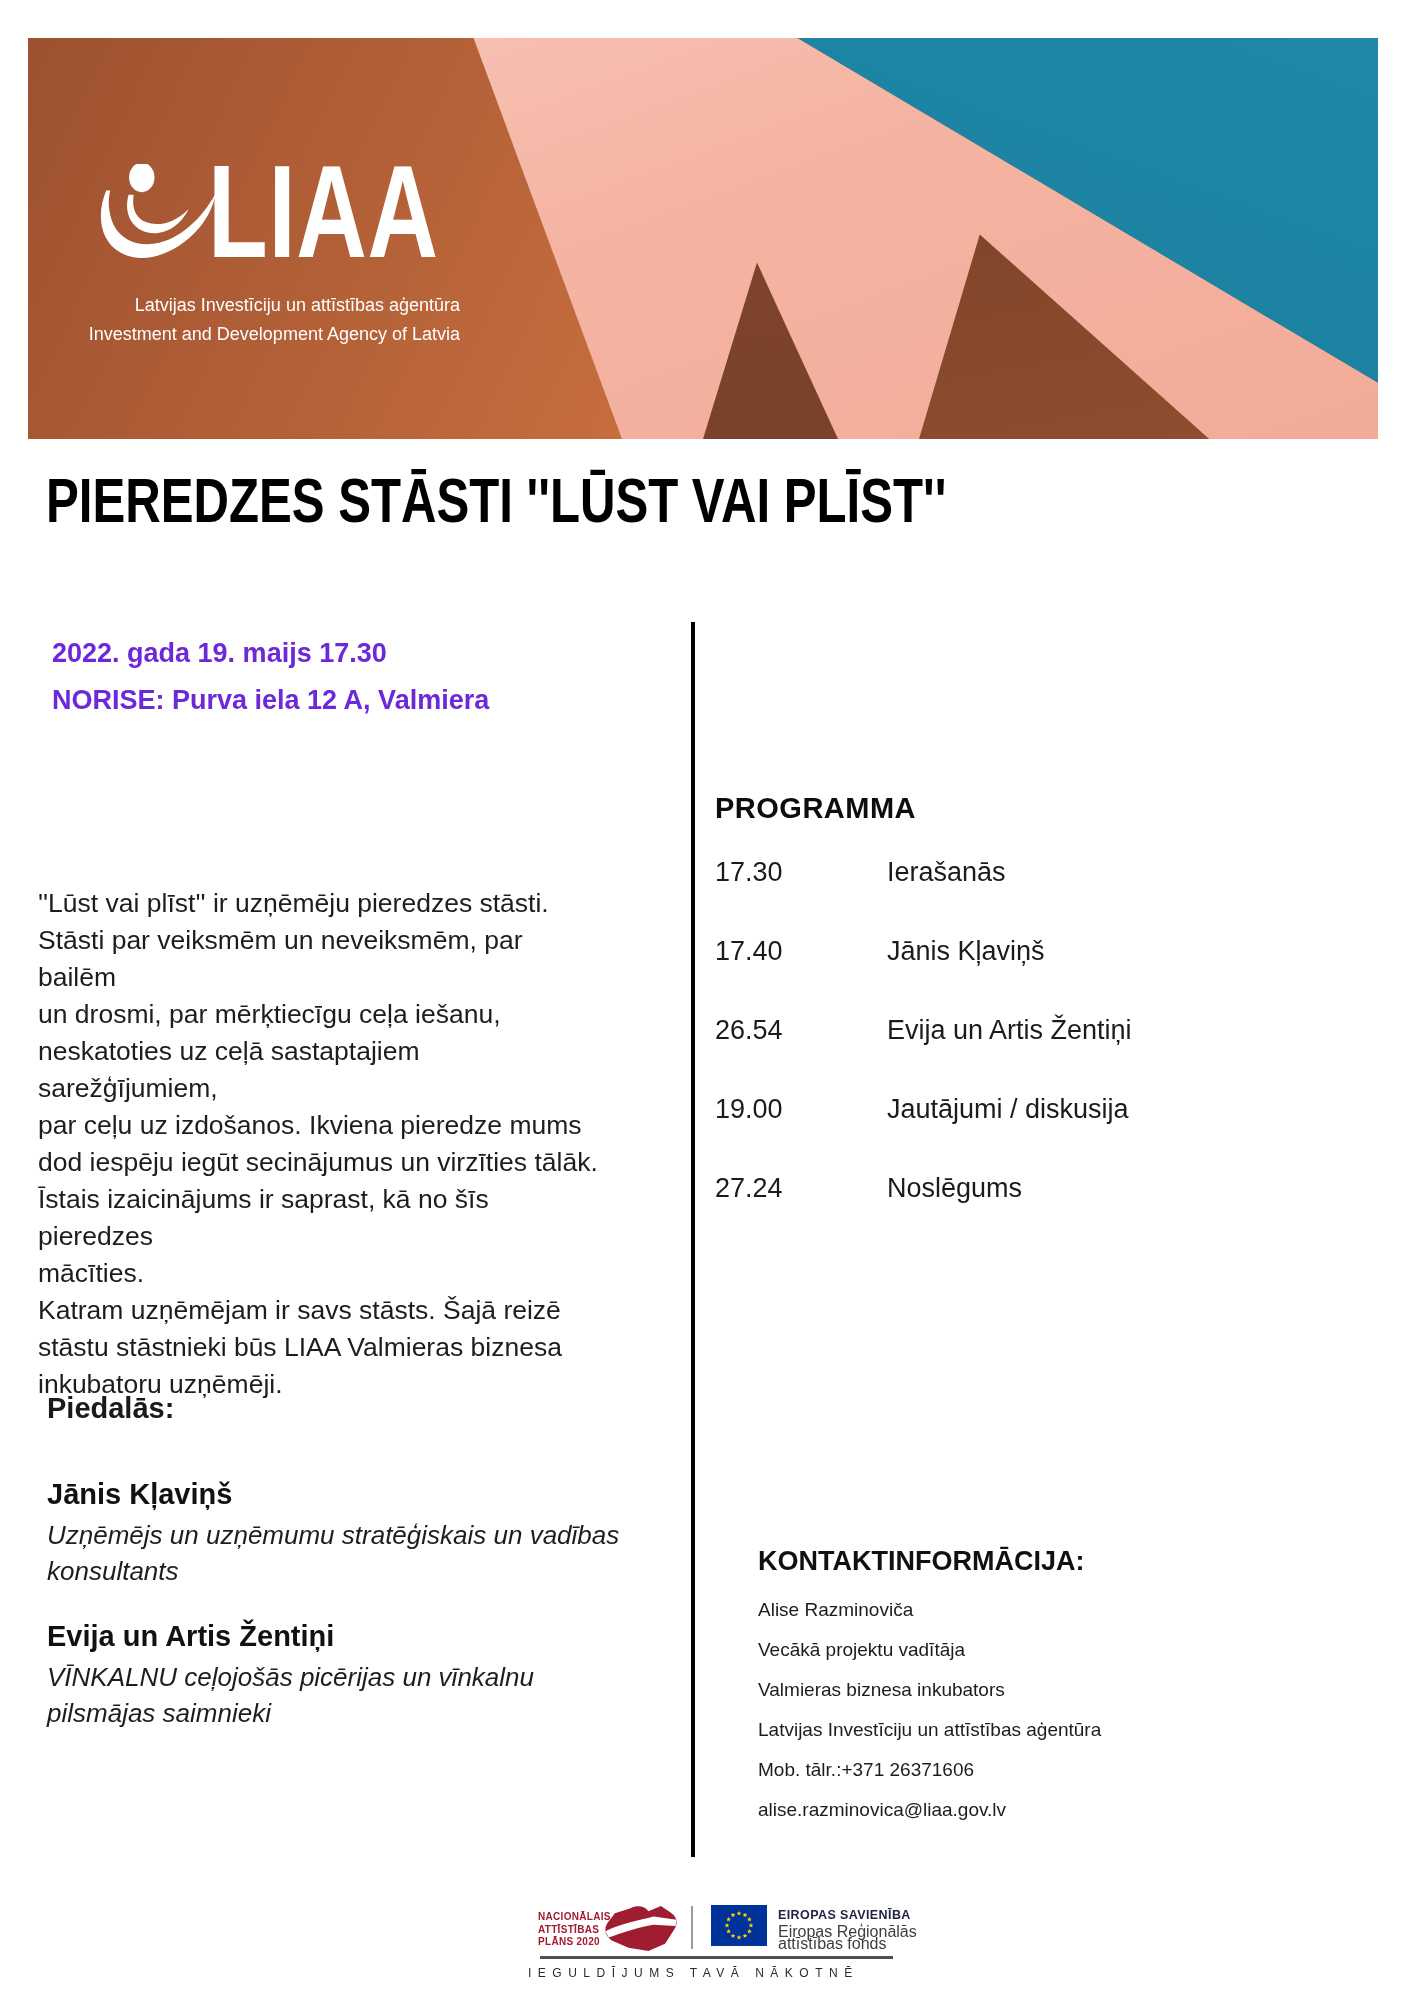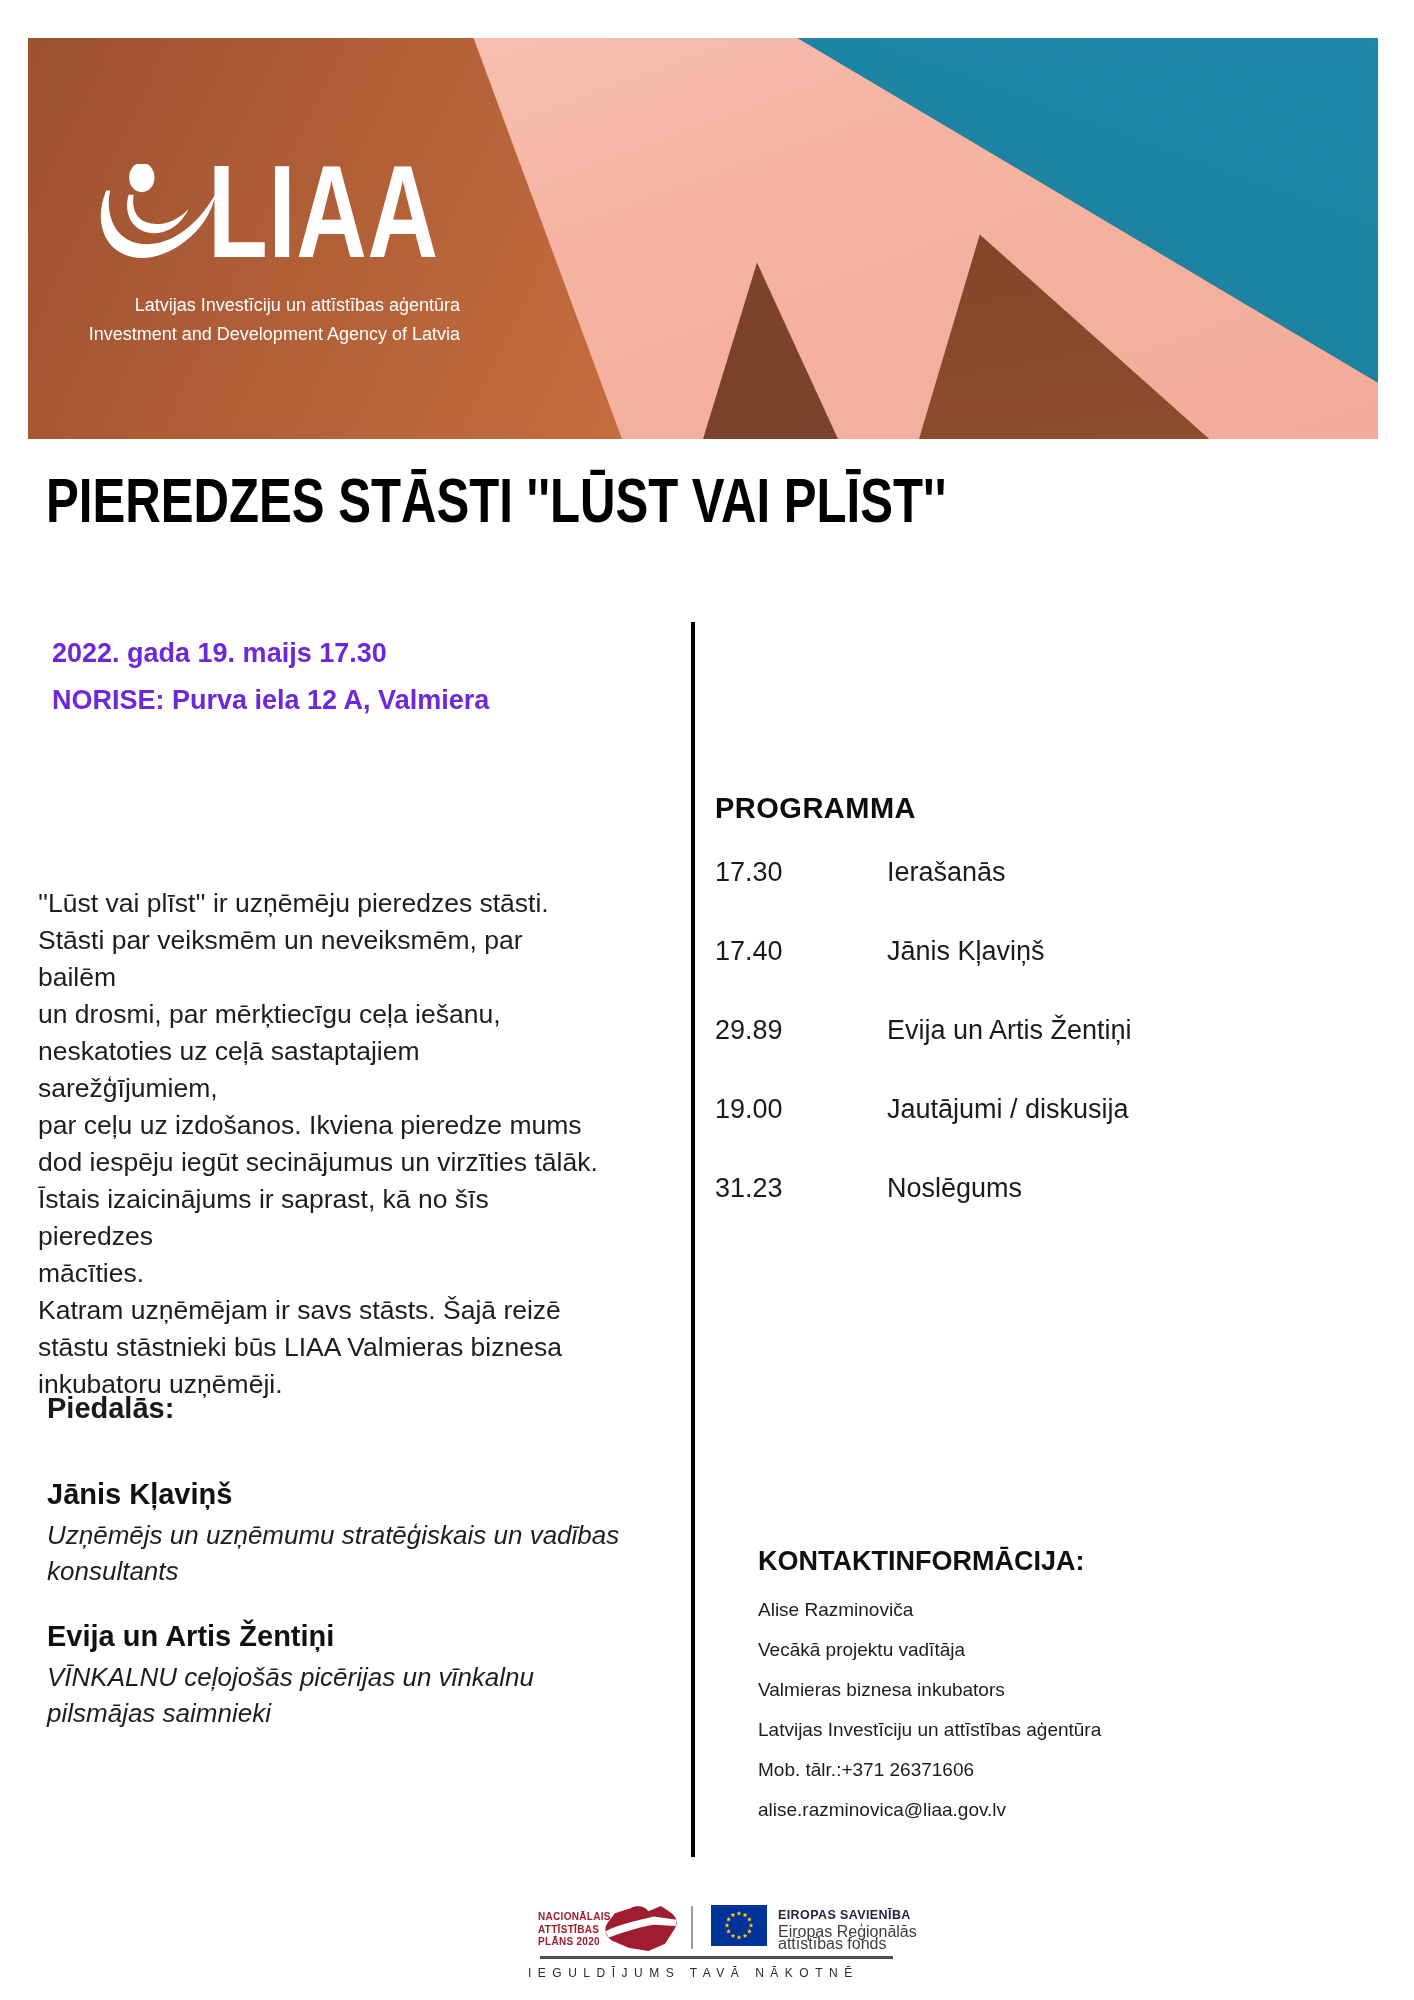--- a/index.html
+++ b/index.html
@@ -134,29 +134,29 @@
     <div class="prog-rows">
       <div class="prog-row">
         <span class="prog-time">17.30</span>
         <span class="prog-label">Ierašanās</span>
       </div>
       <div class="prog-row">
         <span class="prog-time">17.40</span>
         <span class="prog-label">Jānis Kļaviņš</span>
       </div>
       <div class="prog-row">
-        <span class="prog-time">29.89</span>
+        <span class="prog-time">26.54</span>
         <span class="prog-label">Evija un Artis Žentiņi</span>
       </div>
       <div class="prog-row">
         <span class="prog-time">19.00</span>
         <span class="prog-label">Jautājumi / diskusija</span>
       </div>
       <div class="prog-row">
-        <span class="prog-time">31.23</span>
+        <span class="prog-time">27.24</span>
         <span class="prog-label">Noslēgums</span>
       </div>
     </div>
   </div>
 
   <div class="piedalas-heading">Piedalās:</div>
   <div class="participant-name p1-name">Jānis Kļaviņš</div>
   <div class="participant-role p1-role">Uzņēmējs un uzņēmumu stratēģiskais un vadības
 konsultants</div>
   <div class="participant-name p2-name">Evija un Artis Žentiņi</div>

